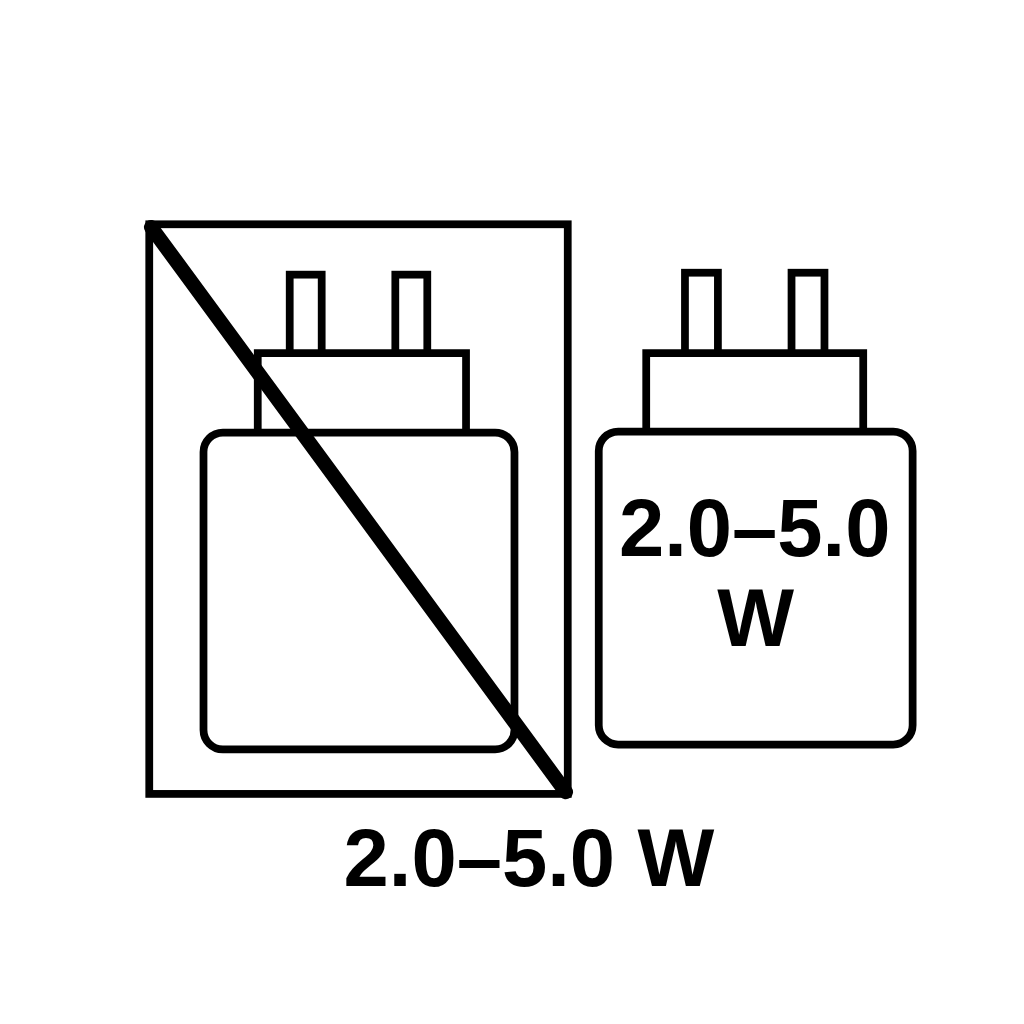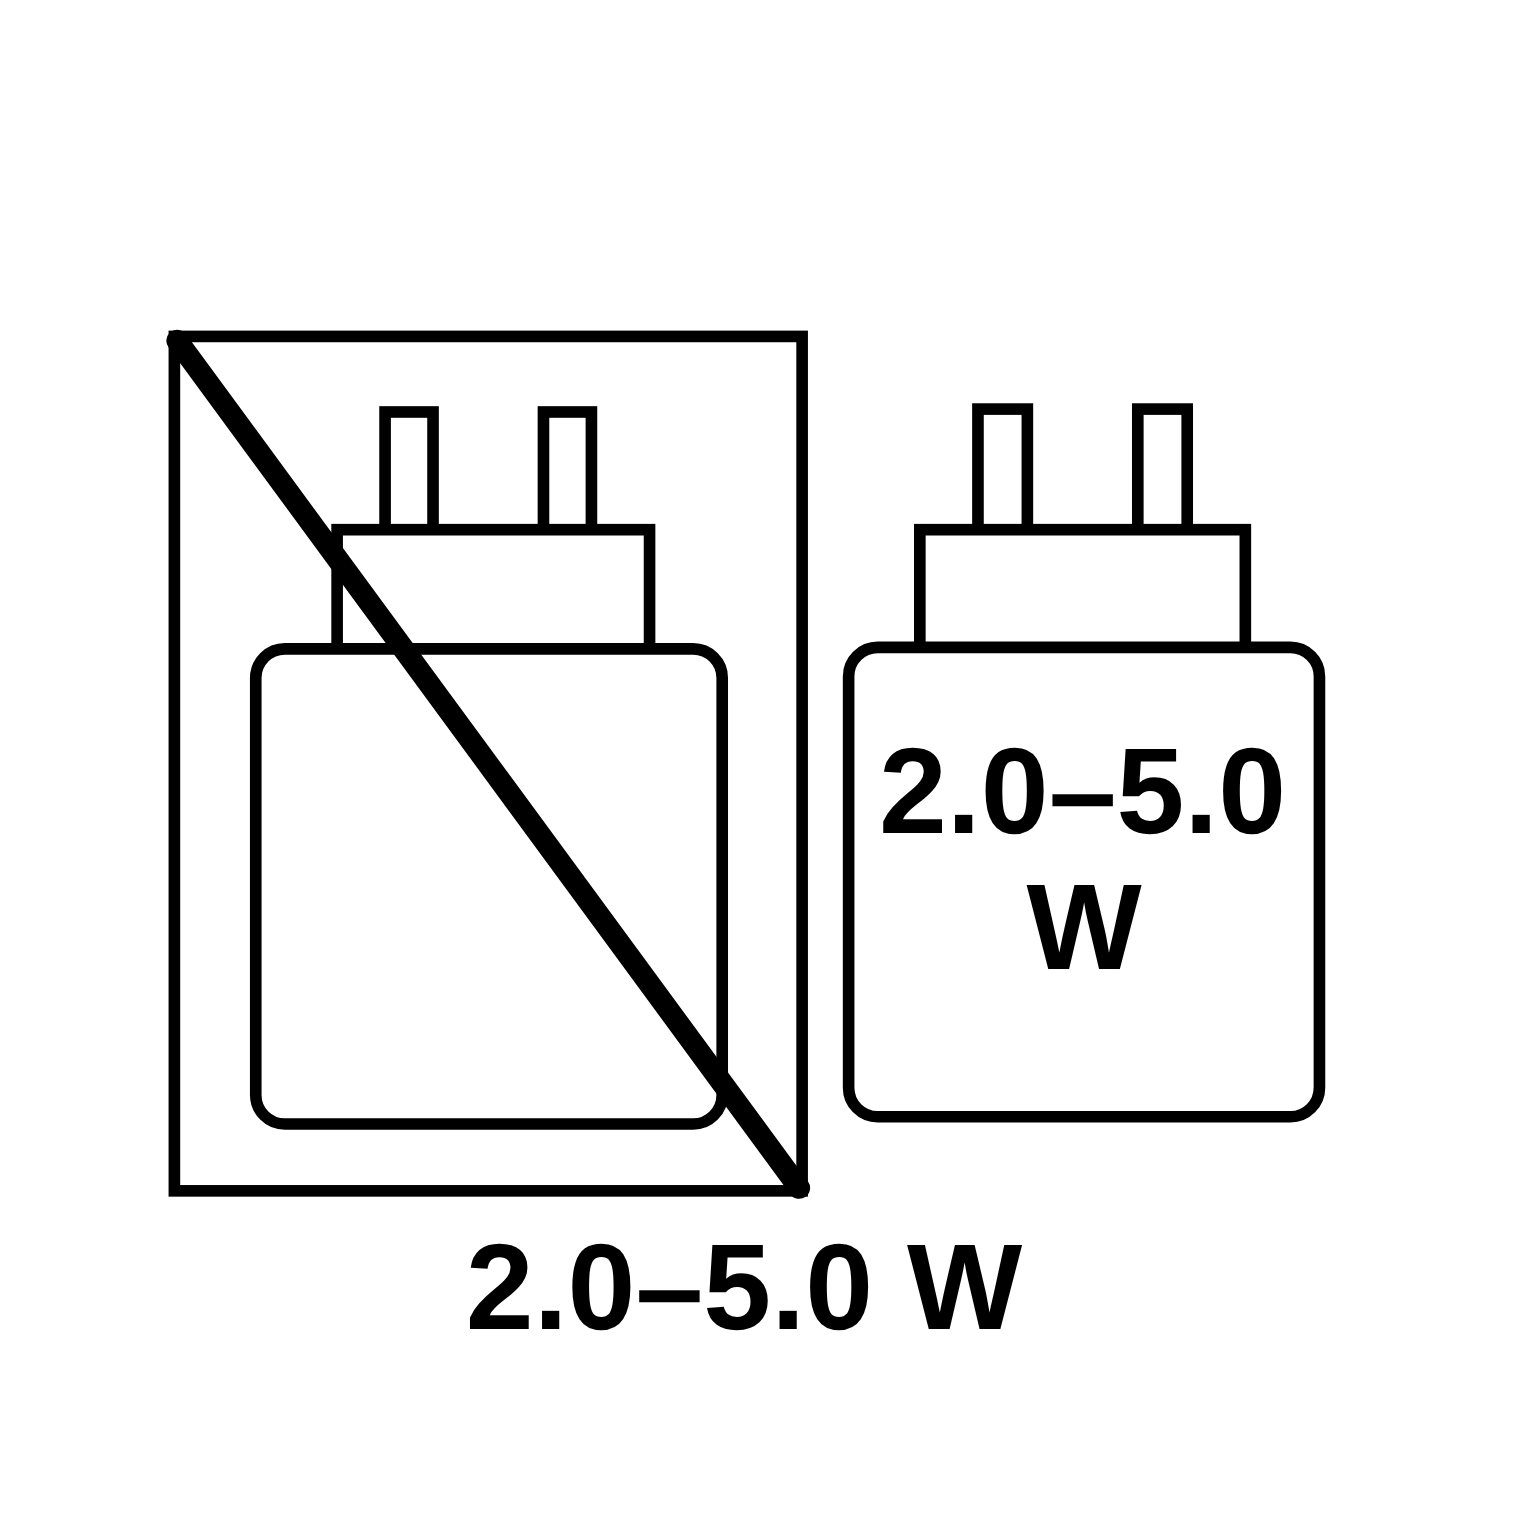--- a/index.html
+++ b/index.html
@@ -3,20 +3,21 @@
 <meta charset="utf-8">
 <style>
   html, body { margin: 0; padding: 0; }
   body { background: var(--background, #ffffff); }
   .canvas {
     width: 992px;
     height: 1024px;
     background: var(--background, #ffffff);
     overflow: hidden;
     position: relative;
+    margin-left: 33px;
   }
   .canvas svg { display: block; width: 100%; height: 100%; }
   .frame {
     fill: none;
     stroke: var(--ink, #000000);
     stroke-width: 8;
   }
   .outline {
     fill: var(--background, #ffffff);
     stroke: var(--ink, #000000);

